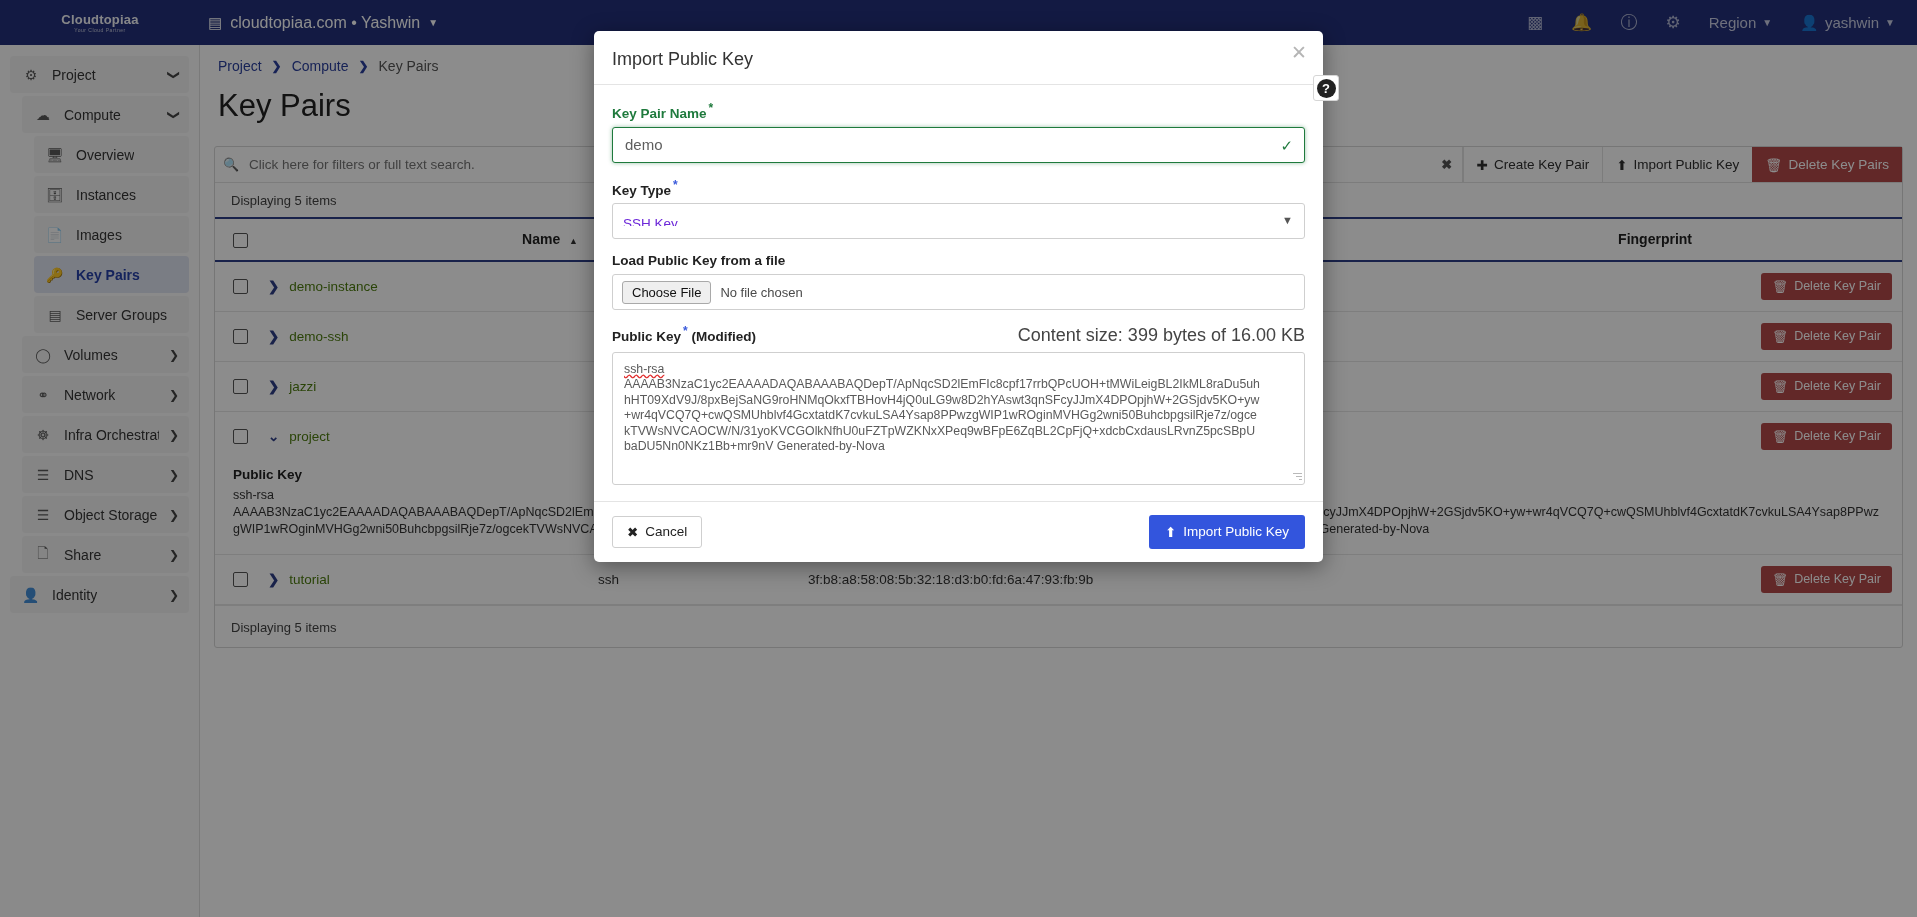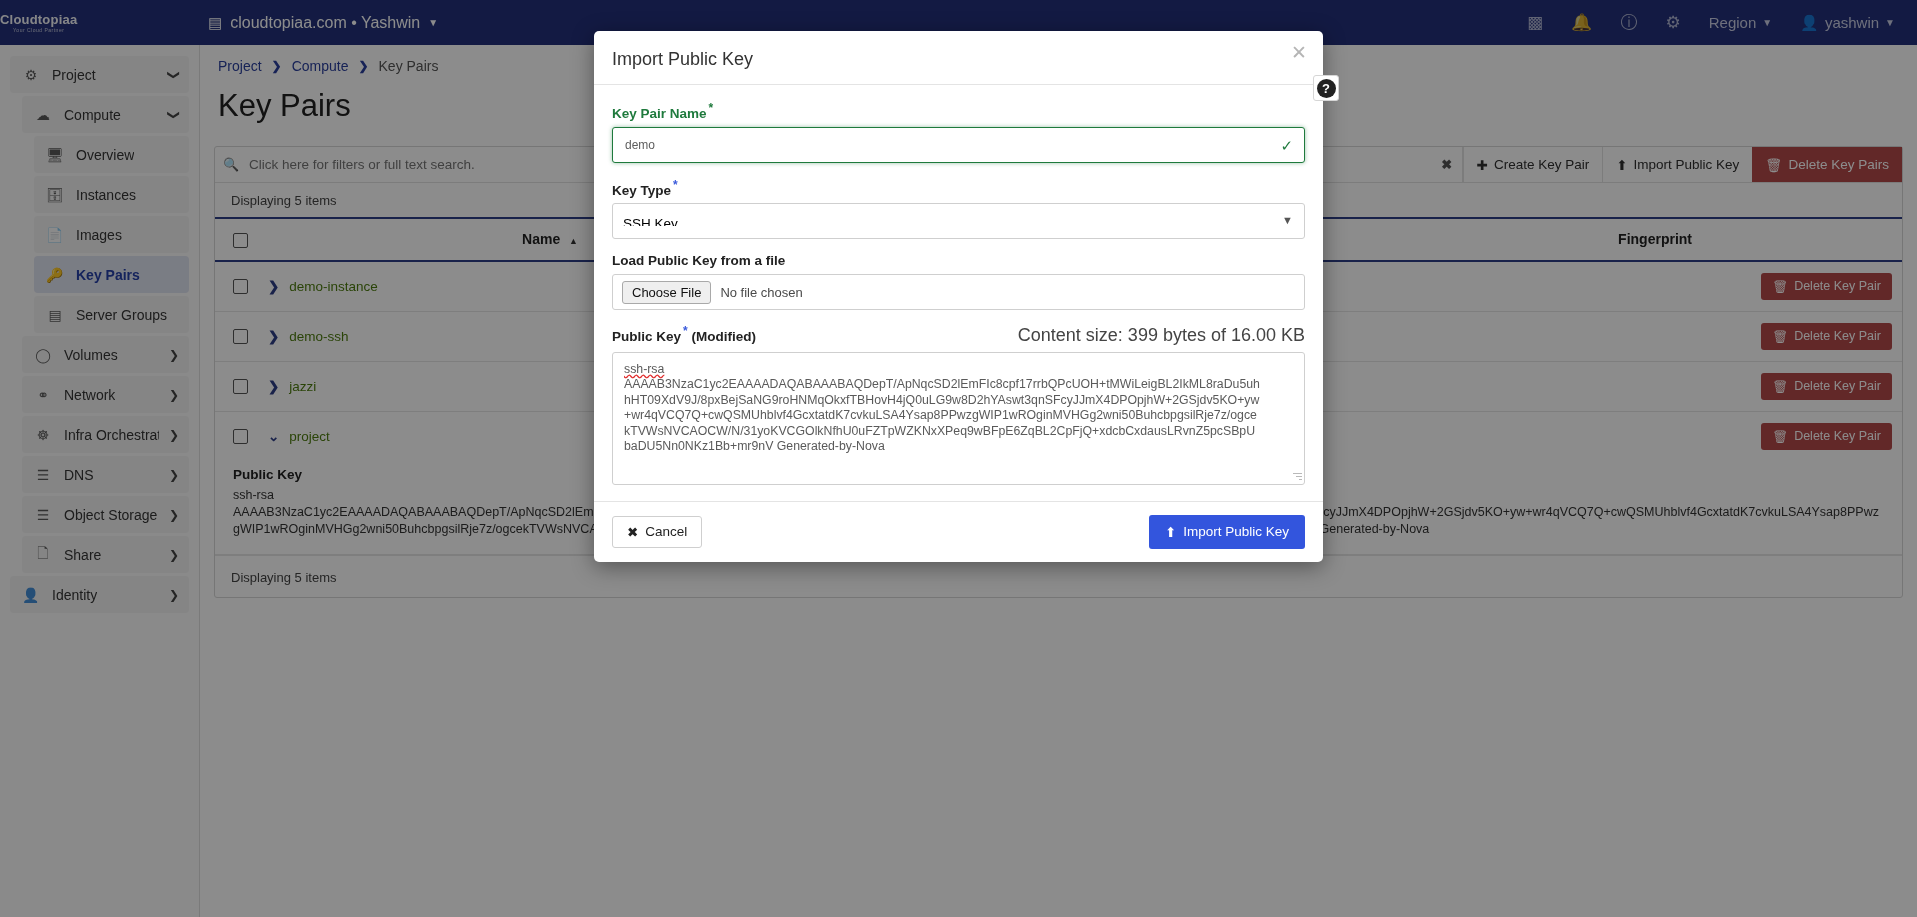--- a/index.html
+++ b/index.html
@@ -14,21 +14,21 @@
     color: #2b2b2b;
   }
 
   
   #topbar {
     position:absolute; top:0; left:0; width:1917px; height:45px;
     background:#23307a;
     display:flex; align-items:center;
     z-index: 5;
   }
-  #logo-area { width:200px; display:flex; align-items:center; }
+  #logo-area { width:200px; display:flex; align-items:center; justify-content:center; }
   .logo-text {
     color:#ffffff; font-weight:bold; font-size:13px; letter-spacing:.2px; opacity:.95;
   }
   .logo-sub { display:block; font-size:5px; font-weight:normal; opacity:.75; text-align:center; letter-spacing:.5px;}
   #site-switcher {
     display:flex; align-items:center; gap:8px;
     color:#ffffff; font-size:16px; margin-left:8px; cursor:pointer;
   }
   #site-switcher .glyph { font-size:15px; }
   .caret-dn { font-size:10px; }
@@ -146,31 +146,31 @@
     width:19px; height:19px; border-radius:50%; background:#232323; color:#fff;
     font-size:13px; font-weight:bold; display:flex; align-items:center; justify-content:center;
   }
   #modal-body { padding:16px 18px 8px 18px; }
   .flabel { font-size:13.5px; font-weight:bold; color:#222; margin-bottom:6px; display:block;}
   .flabel.req-ok { color:#1f7a3d; }
   .star { color:#3b5bdb; font-size:12px; vertical-align:super; margin-left:2px;}
   .star.green { color:#1f7a3d; }
   .finput {
     width:100%; height:36px; border:1px solid #cfcfcf; border-radius:3px;
-    padding:0 34px 0 12px; font-size:12px; color:#5e5e5e;
+    padding:0 34px 0 12px; font-size:15px; color:#5e5e5e;
     font-family:"Liberation Sans", sans-serif; outline:none; background:#fff;
   }
   .input-valid {
     border:1px solid #1f7a3d; box-shadow:0 0 4px rgba(31,122,61,.45);
   }
   .input-wrap { position:relative; margin-bottom:15px; }
   .check-mark { position:absolute; right:12px; top:10px; color:#1f7a3d; font-size:15px;}
   select.fselect {
     width:100%; height:36px; border:1px solid #cfcfcf; border-radius:3px;
-    padding:12px 10px; font-size:13.5px; color:#000000; background:#fff;
+    padding:12px 10px; font-size:13.5px; color:#6d28d9; background:#fff;
     font-family:"Liberation Sans", sans-serif; outline:none;
     -webkit-appearance:none; appearance:none;
   }
   .sel-wrap { position:relative; margin-bottom:14px; }
   .sel-caret { position:absolute; right:12px; top:11px; pointer-events:none; font-size:11px; color:#555;}
   .filebox {
     width:100%; height:36px; border:1px solid #cfcfcf; border-radius:3px;
     display:flex; align-items:center; padding:0 9px; margin-bottom:14px; background:#fff;
   }
   .file-btn {
@@ -398,20 +398,30 @@
           </tr>
           <tr>
             <td colspan="5" style="padding:0;">
               <div class="detail-block">
                 <div class="dt">Public Key</div>
                 <div class="dk">ssh-rsa</div>
                 <div class="dk">AAAAB3NzaC1yc2EAAAADAQABAAABAQDepT/ApNqcSD2lEmFIc8cpf17rrbQPcUOH+tMWiLeigBL2IkML8raDu5uhhHT09XdV9J/8pxBejSaNG9roHNMqOkxfTBHovH4jQ0uLG9w8D2hYAswt3qnSFcyJJmX4DPOpjhW+2GSjdv5KO+yw+wr4qVCQ7Q+cwQSMUhblvf4GcxtatdK7cvkuLSA4Ysap8PPwzgWIP1wROginMVHGg2wni50BuhcbpgsilRje7z/ogcekTVWsNVCAOCW/N/31yoKVCGOlkNfhU0uFZTpWZKNxXPeq9wBFpE6ZqBL2CpFjQ+xdcbCxdausLRvnZ5pcSBpUbaDU5Nn0NKz1Bb+mr9nV Generated-by-Nova</div>
               </div>
             </td>
           </tr>
+          <tr>
+            <td style="padding-left:18px;"><span class="cb"></span></td>
+            <td><span class="row-caret">❯</span><span class="kp-name">tutorial</span></td>
+            <td>ssh</td>
+            <td>3f:b8:a8:58:08:5b:32:18:d3:b0:fd:6a:47:93:fb:9b</td>
+            <td class="actions"><button class="del-btn">
+                <span>🗑</span>
+                <span>Delete Key Pair</span>
+              </button></td>
+          </tr>
         </tbody>
     </table>
 
     <div class="footer-count">Displaying 5 items</div>
   </div>
 </div>
 
 <div id="overlay"></div>
 
 <div id="modal">

